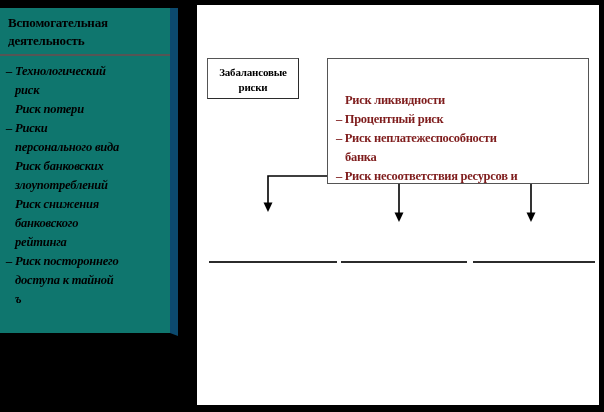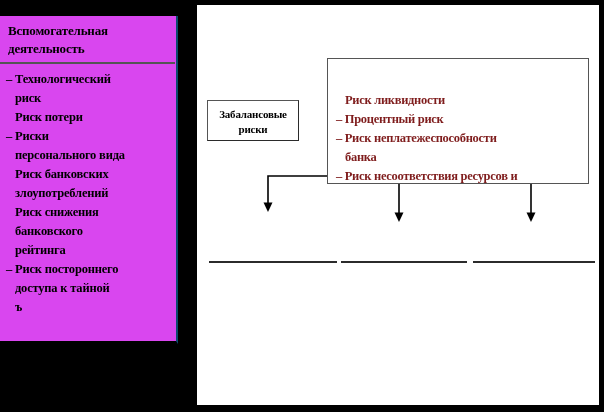--- a/index.html
+++ b/index.html
@@ -12,25 +12,25 @@
     height: 412px;
     position: relative;
     overflow: hidden;
     font-family: "Liberation Serif", "DejaVu Serif", serif;
   }
 
   
   #left-panel {
     position: absolute;
     left: 0px;
-    top: 16px;
+    top: 8px;
     width: 178px;
     height: 328px;
-    background: #d946ef;
-    border-right: 2px solid #0c4a6e;
+    background: #0f766e;
+    border-right: 8px solid #0c4a6e;
     border-bottom: 3px solid #000000;
     box-sizing: border-box;
     overflow: hidden;
   }
   #left-panel-header {
     position: absolute;
     left: 0px;
     top: 0px;
     width: 175px;
     height: 48px;
@@ -55,20 +55,21 @@
     padding: 4px 4px 0 6px;
     overflow: hidden;
   }
   .lp-item {
     display: block;
     font-weight: bold;
     font-size: 12.5px;
     line-height: 19px;
     color: #000000;
     letter-spacing: -0.2px;
+    font-style: italic;
   }
   .lp-item.dash {
     text-indent: -9px;
     padding-left: 9px;
   }
   .lp-item.plain {
     padding-left: 9px;
   }
 
   
@@ -94,21 +95,20 @@
     box-sizing: border-box;
     border: 1px solid #555555;
     border-right-color: #2b2b2b;
     border-bottom-color: #2b2b2b;
     background: #ffffff;
     display: flex;
     flex-direction: column;
     align-items: center;
     justify-content: center;
     padding-top: 2px;
-    margin-top: 42px;
   }
   #offbalance-box .ob-line {
     font-weight: bold;
     font-size: 11px;
     line-height: 15px;
     color: #000000;
     letter-spacing: -0.2px;
     text-align: center;
   }
 

